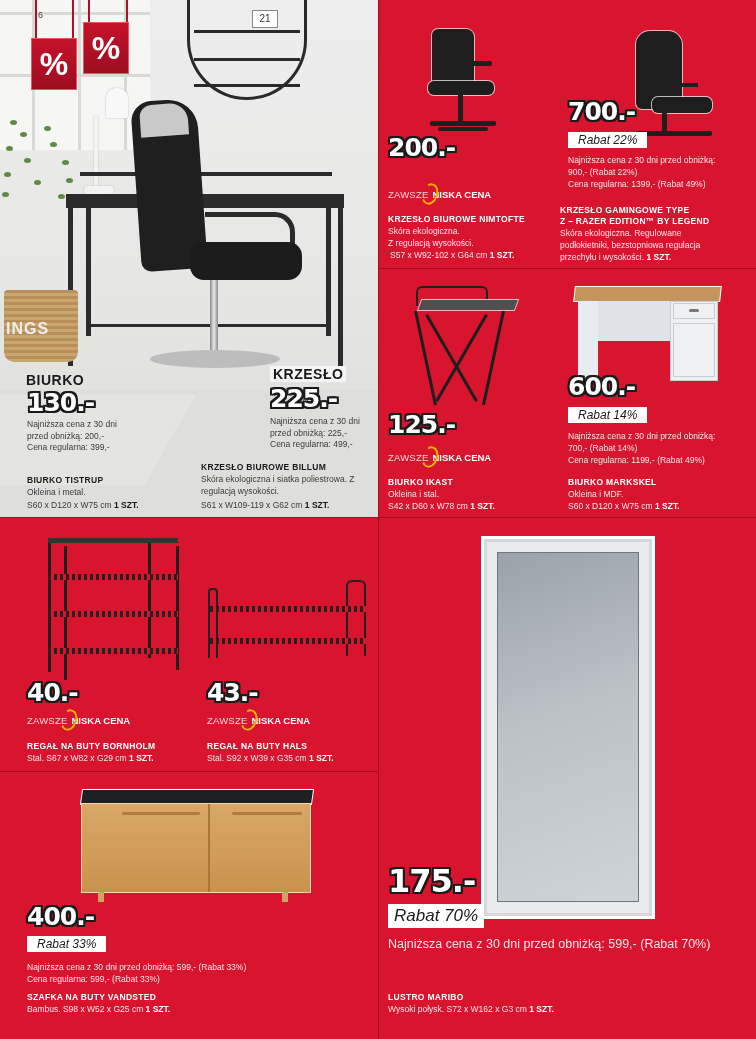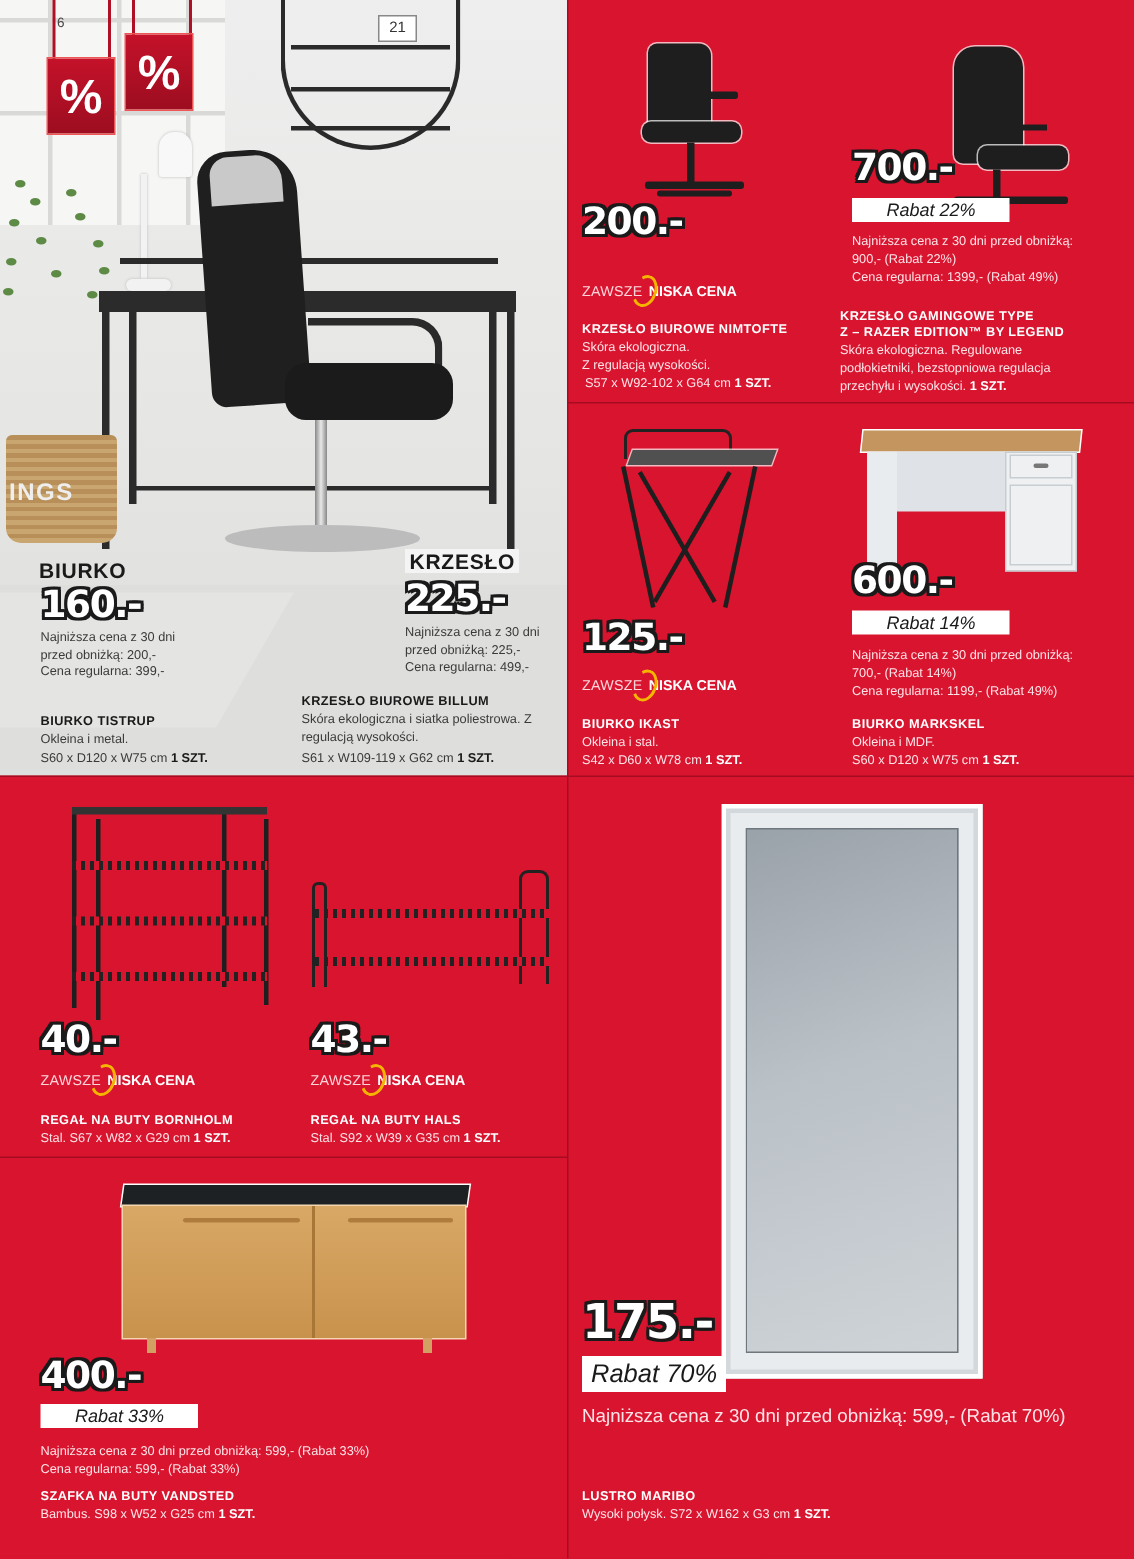--- a/index.html
+++ b/index.html
@@ -57,21 +57,21 @@
 
   .small { position: absolute; font-size: 8.5px; line-height: 11.5px; color: #ffe3e7; }
   .small.dark { color: #3a3a3a; }
   .name { position: absolute; font-size: 8.5px; font-weight: bold; letter-spacing: 0.3px; color: #fff; }
   .name.dark { color: #1a1a1a; }
   .spec { position: absolute; font-size: 8.5px; line-height: 11.5px; color: #ffe3e7; }
   .spec.dark { color: #3a3a3a; }
   .spec b { color: #fff; }
   .spec.dark b { color: #1a1a1a; }
 
-  .rabat { position: absolute; background: #fff; color: #1a1a1a; font-style: italic; font-size: 12px; padding: 1px 23px; }
+  .rabat { position: absolute; background: #fff; color: #1a1a1a; font-style: italic; font-size: 12px; padding: 1px 10px; }
   .rabat.lg { font-size: 17px; padding: 2px 6px; }
 
   .zawsze { position: absolute; height: 18px; font-size: 9.5px; display: flex; align-items: center; }
   .zawsze .z { color: #ffd5da; letter-spacing: 0.2px; }
   .zawsze .ring { display: inline-block; width: 16px; height: 22px; border: 2px solid #f5b400; border-radius: 50%; margin: 0 -8px 0 -6px; border-left-color: transparent; transform: rotate(20deg); }
   .zawsze .n { color: #fff; font-weight: bold; margin-left: 2px; }
 
   
   .obj { position: absolute; }
   .blk { position: absolute; background: #1e1e1e; }
@@ -134,21 +134,21 @@
     <div class="basket-txt">INGS</div>
 
     <div class="chair-back"></div>
     <div class="chair-head"></div>
     <div class="chair-arm"></div>
     <div class="chair-seat"></div>
     <div class="chair-post"></div>
     <div class="chair-base"></div>
 
     <div class="hero-label" style="left:26px;top:372px">BIURKO</div>
-    <div class="price lg" style="left:27px;top:388px">160.-</div>
+    <div class="price lg" style="left:27px;top:388px">130.-</div>
     <div class="small dark" style="left:27px;top:419px;width:110px">Najniższa cena z 30 dni przed obniżką: 200,-</div>
     <div class="small dark" style="left:27px;top:442px">Cena regularna: 399,-</div>
     <div class="name dark" style="left:27px;top:475px">BIURKO TISTRUP</div>
     <div class="spec dark" style="left:27px;top:487px">Okleina i metal.</div>
     <div class="spec dark" style="left:27px;top:500px"><span>S60 x D120 x W75 cm</span> <b>1 SZT.</b></div>
 
     <div class="hero-label boxed" style="left:270px;top:366px">KRZESŁO</div>
     <div class="price lg" style="left:270px;top:384px">225.-</div>
     <div class="small dark" style="left:270px;top:416px;width:105px">Najniższa cena z 30 dni przed obniżką: 225,-</div>
     <div class="small dark" style="left:270px;top:439px">Cena regularna: 499,-</div>

